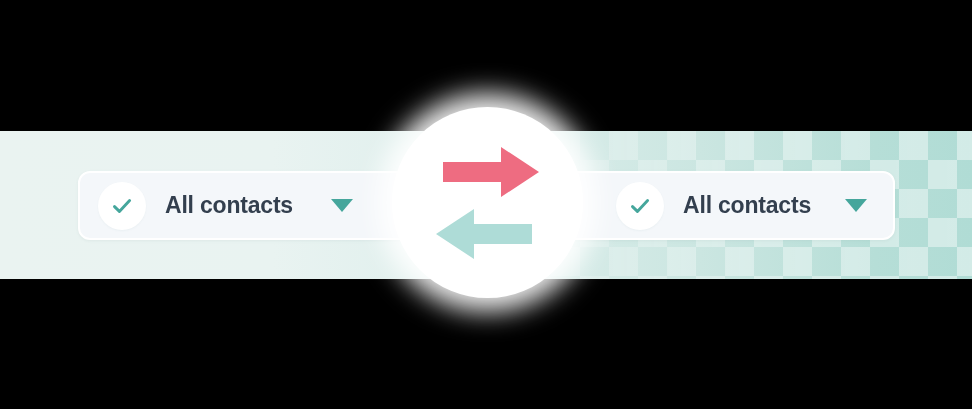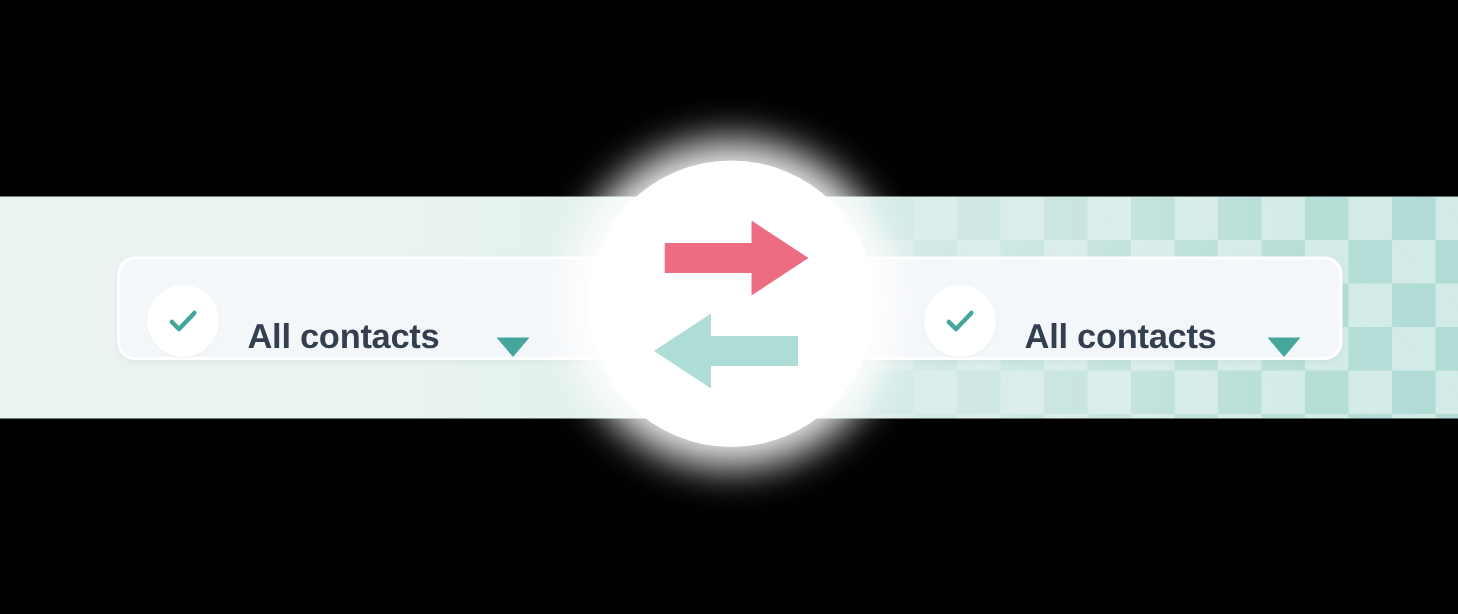--- a/index.html
+++ b/index.html
@@ -36,21 +36,21 @@
     opacity:.8;
   }
 
   
   .selector {
     position:absolute;
     top:171px; height:69px;
     background:#f4f7fa;
     border:2px solid #ffffff;
     border-radius:12px;
-    display:flex; align-items:flex-end;
+    display:flex; align-items:center;
     padding:0 0 0 18px;
     box-shadow:0 1px 3px rgba(120,150,150,.10);
   }
   .selector-left  { left:78px;  width:345px; }
   .selector-right { left:552px; width:343px; justify-content:flex-end; padding:0 0 0 70px; }
 
   .check-circle {
     width:48px; height:48px;
     border-radius:50%;
     background:#ffffff;

